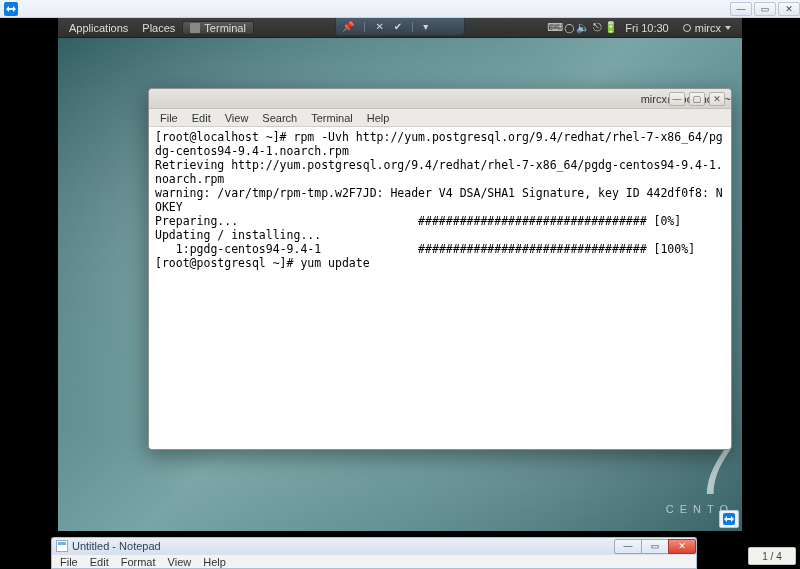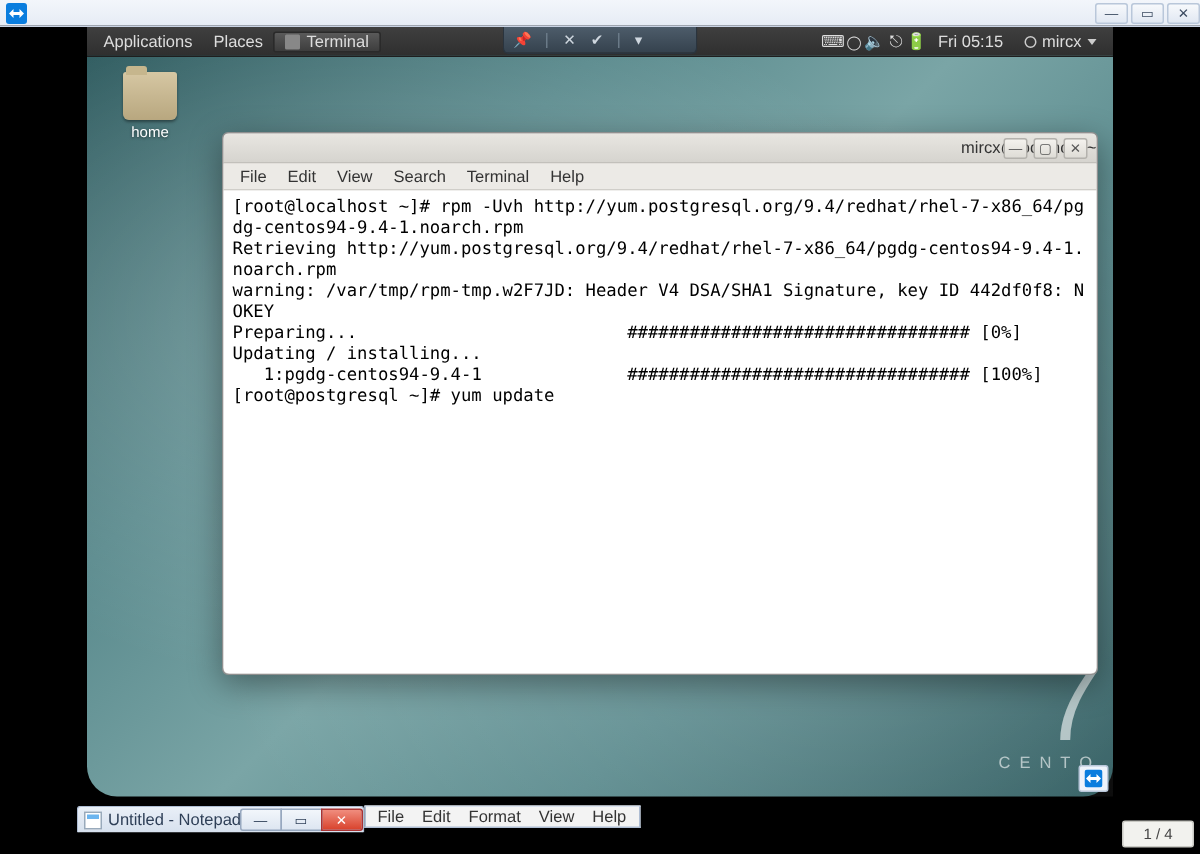--- a/index.html
+++ b/index.html
@@ -10,21 +10,21 @@
   .tv-titlebar { position: absolute; top: 0; left: 0; right: 0; height: 18px;
     background: linear-gradient(#f3f6fb,#e6ecf5); border-bottom: 1px solid #c9d3e4;
     display: flex; align-items: center; font-size: 11px; color: #2a3a52; z-index: 50; }
   .tv-titlebar .tv-logo { width: 14px; height: 14px; margin: 0 4px; background:#0a7dde; border-radius:2px; display:flex; align-items:center; justify-content:center; }
   .tv-titlebar .tv-logo svg { width:10px; height:10px; }
   .tv-titlebar .tv-winbtns { margin-left: auto; display:flex; }
   .tv-winbtn { width: 22px; height: 14px; margin-left: 2px; background: linear-gradient(#f7f9fc,#e1e8f2); border:1px solid #b9c7da; border-radius:2px; display:flex; align-items:center; justify-content:center; font-size:9px; color:#3a4a60;}
 
   
   .viewport { position:absolute; top:18px; left:58px; width:684px; height:513px;
-    background: linear-gradient(135deg,#2e5a5e 0%, #5a8a8d 30%, #7aa5a6 50%, #5a8a8d 70%, #2e5a5e 100%); border-radius: 20px; }
+    background: linear-gradient(135deg,#2e5a5e 0%, #5a8a8d 30%, #7aa5a6 50%, #5a8a8d 70%, #2e5a5e 100%); }
   .viewport::before { content:""; position:absolute; inset:0;
     background: radial-gradient(ellipse at 30% 40%, rgba(255,255,255,0.25) 0%, rgba(255,255,255,0) 55%),
                 radial-gradient(ellipse at 70% 70%, rgba(255,255,255,0.18) 0%, rgba(255,255,255,0) 60%); }
   .black-left { position:absolute; top:18px; left:0; width:58px; height:551px; background:#000; }
   .black-right { position:absolute; top:18px; right:0; width:58px; height:551px; background:#000; }
 
   
   .gnome-panel { position:absolute; top:0; left:0; right:0; height:20px;
     background: linear-gradient(#3f3f3f,#2f2f2f); color:#ddd; font-size:11px;
     display:flex; align-items:center; padding:0 4px; border-bottom:1px solid #1e1e1e; }
@@ -59,21 +59,21 @@
   .termwin .winbtn { width:16px;height:14px;background:linear-gradient(#f4f2ee,#dedcD6);border:1px solid #b4b2ad;border-radius:2px;display:flex;align-items:center;justify-content:center;font-size:9px;color:#555;}
   .termwin .menubar { height:18px; background:#eceae6; border-bottom:1px solid #d0cec9; display:flex; align-items:center; font-size:11px; color:#333; padding:0 4px; gap:0; }
   .termwin .menubar .menu-item { padding:0 7px; cursor:pointer; }
   .termwin .termbody { flex:1; background:#fff; font-family:"DejaVu Sans Mono","Courier New",monospace; font-size:11.5px; line-height:14px; color:#000; padding:3px 6px; white-space:pre-wrap; word-break:break-all; overflow:hidden; border-radius:0 0 4px 4px; }
 
   
   .tv-widget { position:absolute; right:3px; bottom:3px; width:20px; height:18px; background:#eef3fb; border:1px solid #b9c7da; border-radius:2px; display:flex; align-items:center; justify-content:center; }
   .tv-widget svg { width:12px;height:12px; }
 
   
-  .notepad { position:absolute; left:51px; bottom:0; width:646px; height:32px; display:flex; z-index:40; }
+  .notepad { position:absolute; left:51px; bottom:0; width:646px; height:32px; display:flex; flex-direction:column; z-index:40; }
   .notepad .np-titlebar { height:18px; background:linear-gradient(#e9eff7,#d7e1ee); border:1px solid #aebdd3; border-bottom:none; border-radius:3px 3px 0 0; display:flex; align-items:center; font-size:11px; color:#2e3f57; padding-left:4px; }
   .notepad .np-ico { width:12px;height:12px; margin-right:4px; background:#fff; border:1px solid #9ab; position:relative;}
   .notepad .np-ico::after{content:"";position:absolute;top:1px;left:1px;right:1px;height:3px;background:#6cb5ef;}
   .notepad .np-winbtns { margin-left:auto; display:flex; }
   .np-btn { width:28px; height:15px; display:flex; align-items:center; justify-content:center; font-size:9px; border:1px solid #97a8bf; margin-left:-1px; background:linear-gradient(#f2f6fb,#dde6f1); }
   .np-btn.min {border-top-left-radius:2px;border-bottom-left-radius:2px;}
   .np-btn.close { background:linear-gradient(#f08d7e,#d9432d); color:#fff; border-color:#a33; border-top-right-radius:2px;border-bottom-right-radius:2px;}
   .notepad .np-menubar { height:15px; background:#f3f3f3; border:1px solid #aebdd3; border-top:1px solid #d8e1ee; font-size:11px; color:#333; display:flex; align-items:center; padding:0 2px;}
   .notepad .np-menubar .menu-item { padding:0 6px; cursor:pointer; }
 
@@ -130,42 +130,38 @@
     <div class="panel-item panel-indicator">
         <span>🔈</span>
       </div>
     <div class="panel-item panel-indicator">
         <span>⎋</span>
       </div>
     <div class="panel-item panel-indicator">
         <span>🔋</span>
       </div>
     <div class="panel-item">
-        <span>Fri 05:15</span>
+        <span>Fri 10:30</span>
       </div>
     <div class="panel-item">
       <span style="width:8px;height:8px;border:1px solid #ccc;border-radius:50%;display:inline-block;"></span>
       <span>mircx</span>
       <span class="triangle-down"></span>
     </div>
   </div>
 
   <div class="tv-top-toolbar">
     <span class="tb-ico">📌</span>
     <span class="tb-sep"></span>
     <span class="tb-ico">✕</span>
     <span class="tb-ico">✔</span>
     <span class="tb-sep"></span>
     <span class="tb-ico">▾</span>
   </div>
 
-  <div class="desk-icon" style="left:18px; top:30px;">
-    <div class="ico folder-ico"></div>
-    <div>home</div>
-  </div>
 
   <div class="centos-mark">
     <div class="seven">7</div>
     <div class="cent">CENTO</div>
   </div>
 
   <div class="termwin">
     <div class="titlebar">
       <div class="ttitle">mircx@localhost:~</div>
       <div class="winbtns">

